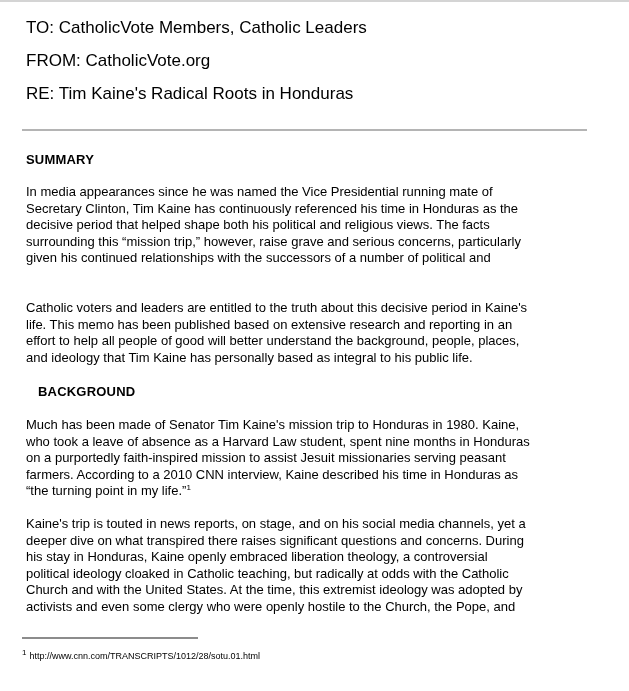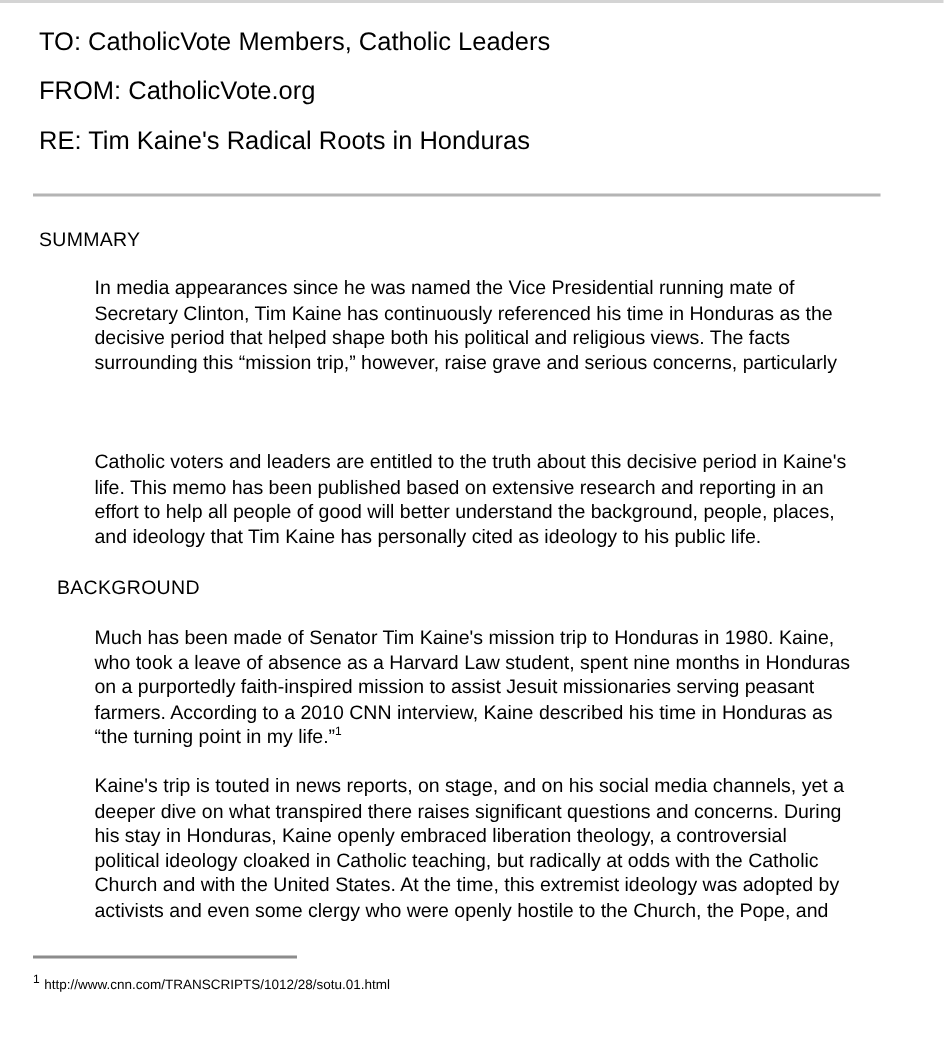--- a/index.html
+++ b/index.html
@@ -35,32 +35,31 @@
       left: -4px;
       top: 127px;
       width: 565px;
       height: 2px;
       background: #b4b4b4;
     }
     .heading {
       position: absolute;
       left: 0;
       font-size: 13px;
-      font-weight: normal;
+      font-weight: bold;
       line-height: 16px;
       letter-spacing: 0.2px;
       text-align: center;
     }
     .para {
       position: absolute;
       left: 0;
       width: 565px;
       font-size: 13px;
       line-height: 16.5px;
-      margin-left: 37px;
     }
     .para .ln {
       display: block;
       white-space: nowrap;
     }
     sup.fn {
       font-size: 8px;
       line-height: 0;
       vertical-align: 5px;
     }
@@ -97,27 +96,28 @@
 
   <div class="rule-main"></div>
 
   <div class="heading" style="top:150px;">SUMMARY</div>
 
   <div class="para" style="top:182px;">
     <span class="ln">In media appearances since he was named the Vice Presidential running mate of</span>
     <span class="ln">Secretary Clinton, Tim Kaine has continuously referenced his time in Honduras as the</span>
     <span class="ln">decisive period that helped shape both his political and religious views. The facts</span>
     <span class="ln">surrounding this “mission trip,” however, raise grave and serious concerns, particularly</span>
+    <span class="ln">given his continued relationships with the successors of a number of political and</span>
   </div>
 
   <div class="para" style="top:298px;">
     <span class="ln">Catholic voters and leaders are entitled to the truth about this decisive period in Kaine's</span>
     <span class="ln">life. This memo has been published based on extensive research and reporting in an</span>
     <span class="ln">effort to help all people of good will better understand the background, people, places,</span>
-    <span class="ln">and ideology that Tim Kaine has personally cited as ideology to his public life.</span>
+    <span class="ln">and ideology that Tim Kaine has personally based as integral to his public life.</span>
   </div>
 
   <div class="heading" style="top:382px;padding-left:12px;">BACKGROUND</div>
 
   <div class="para" style="top:415px;">
     <span class="ln">Much has been made of Senator Tim Kaine's mission trip to Honduras in 1980. Kaine,</span>
     <span class="ln">who took a leave of absence as a Harvard Law student, spent nine months in Honduras</span>
     <span class="ln">on a purportedly faith-inspired mission to assist Jesuit missionaries serving peasant</span>
     <span class="ln">farmers. According to a 2010 CNN interview, Kaine described his time in Honduras as</span>
     <span class="ln"><span>“the turning point in my life.”</span><sup class="fn">1</sup></span>

